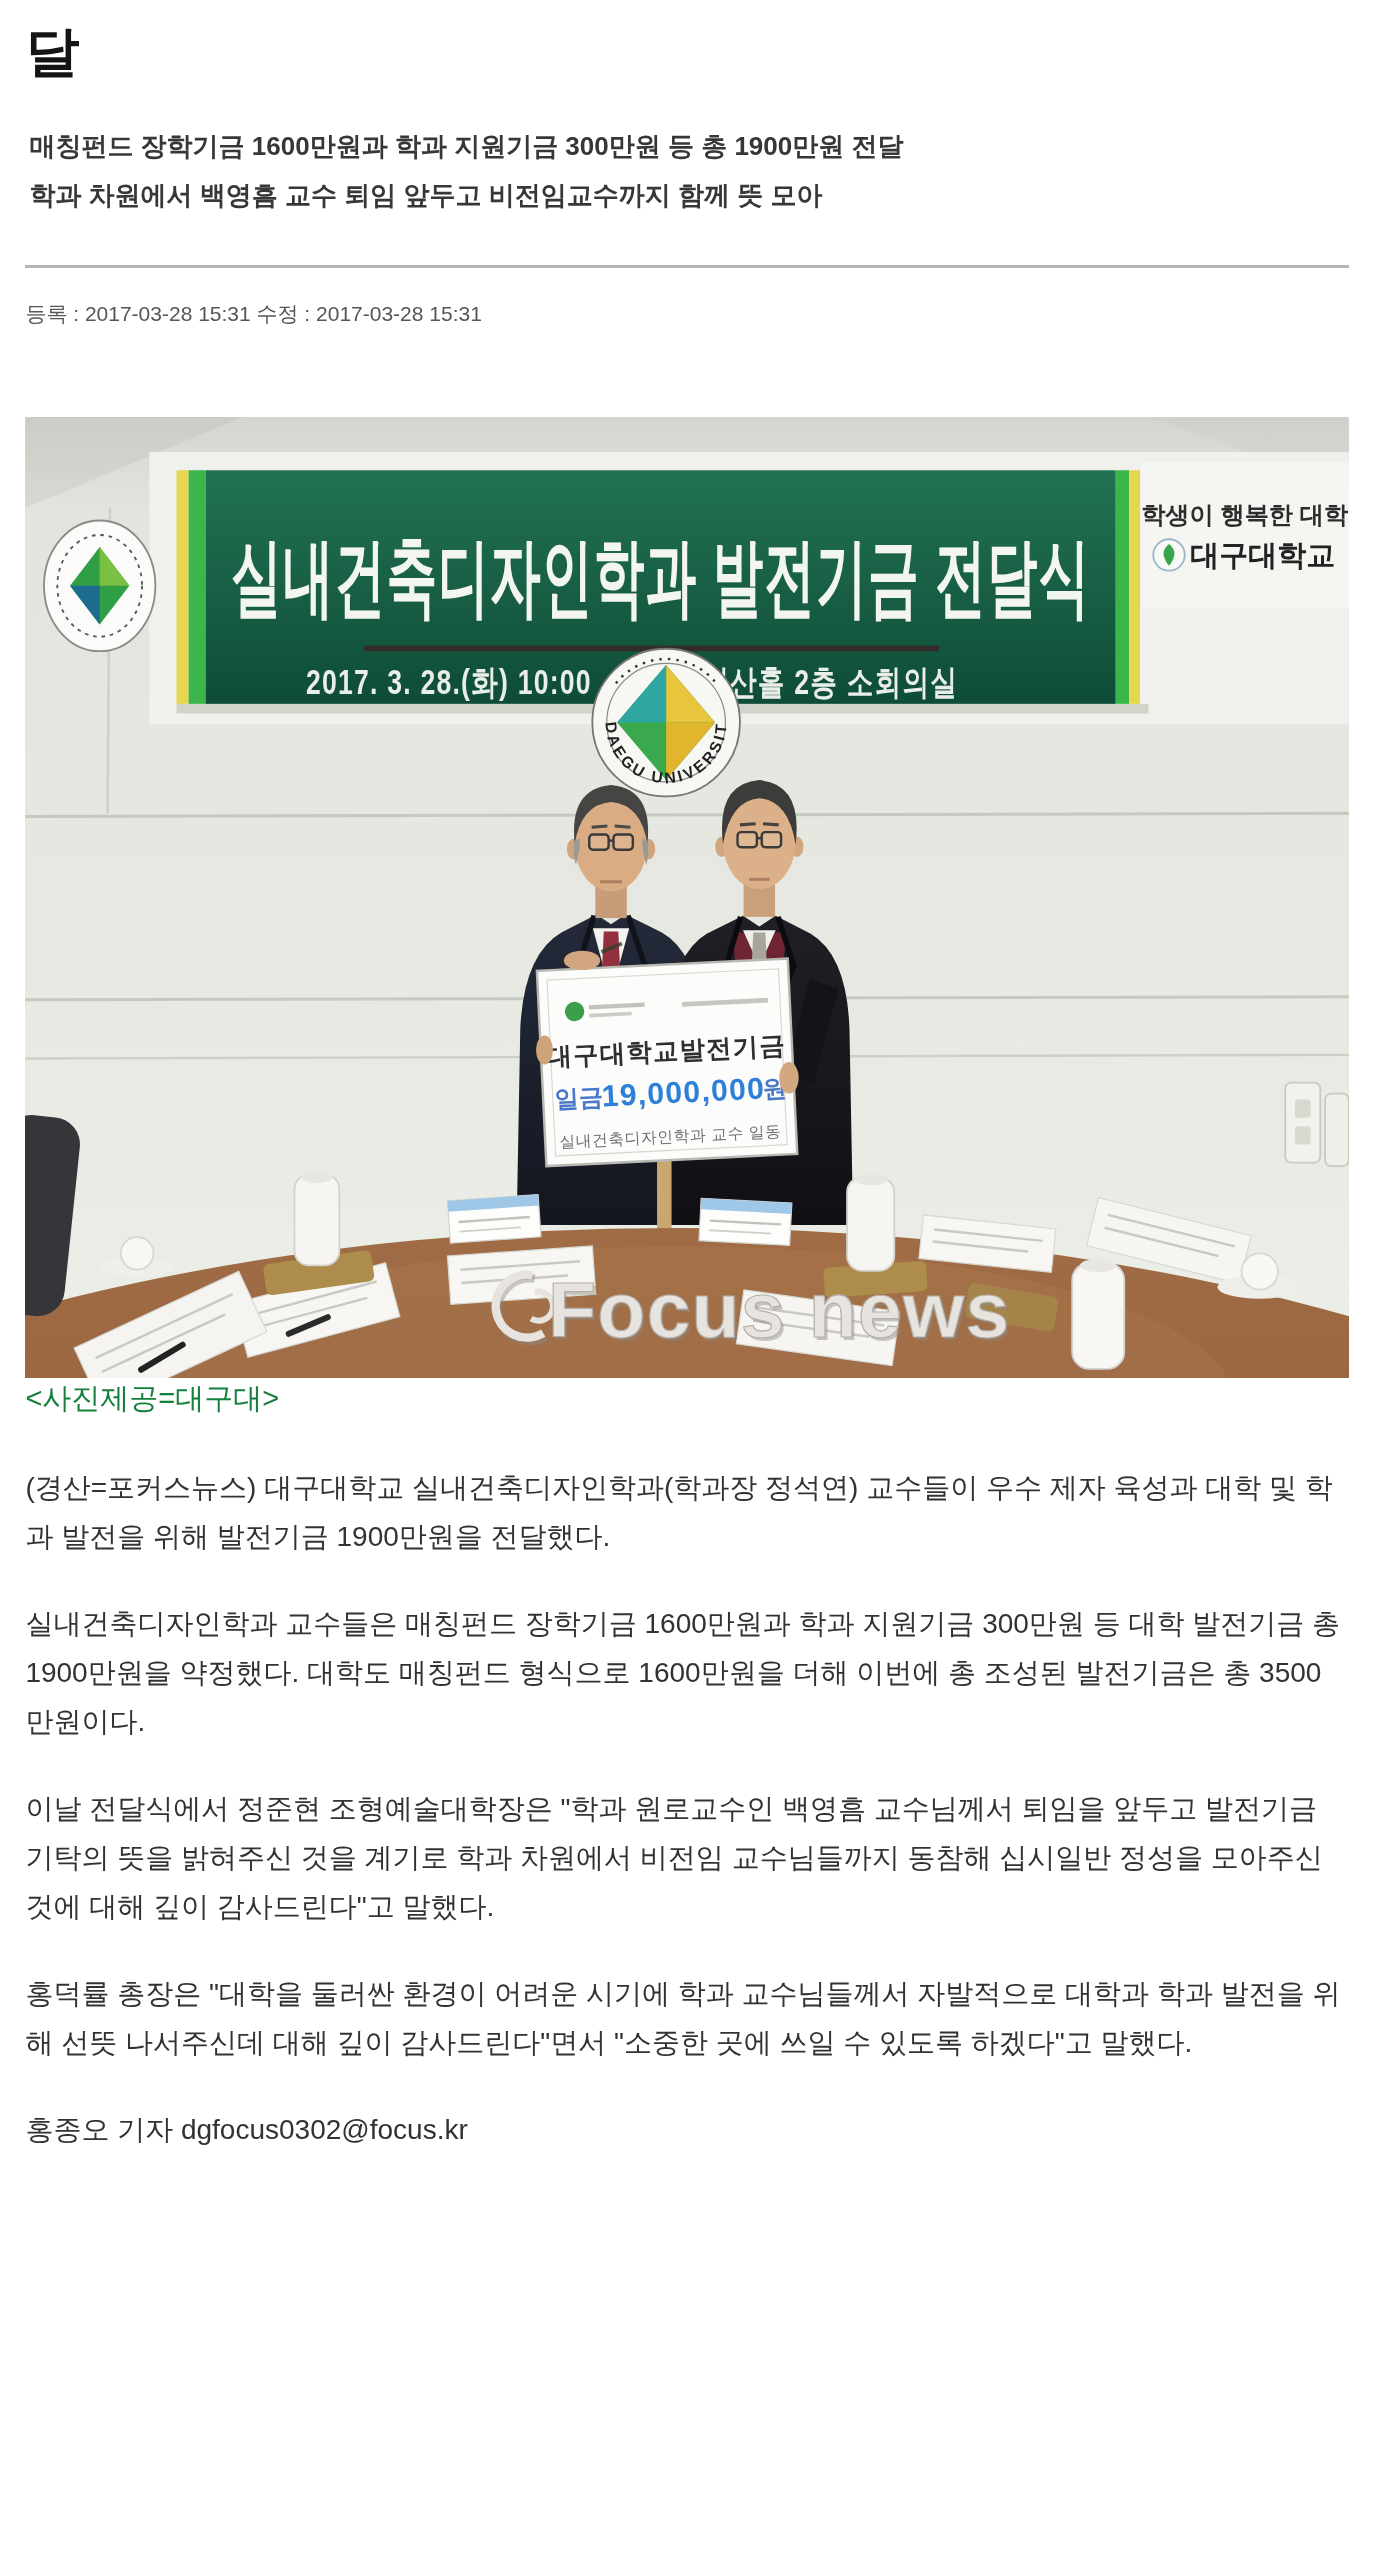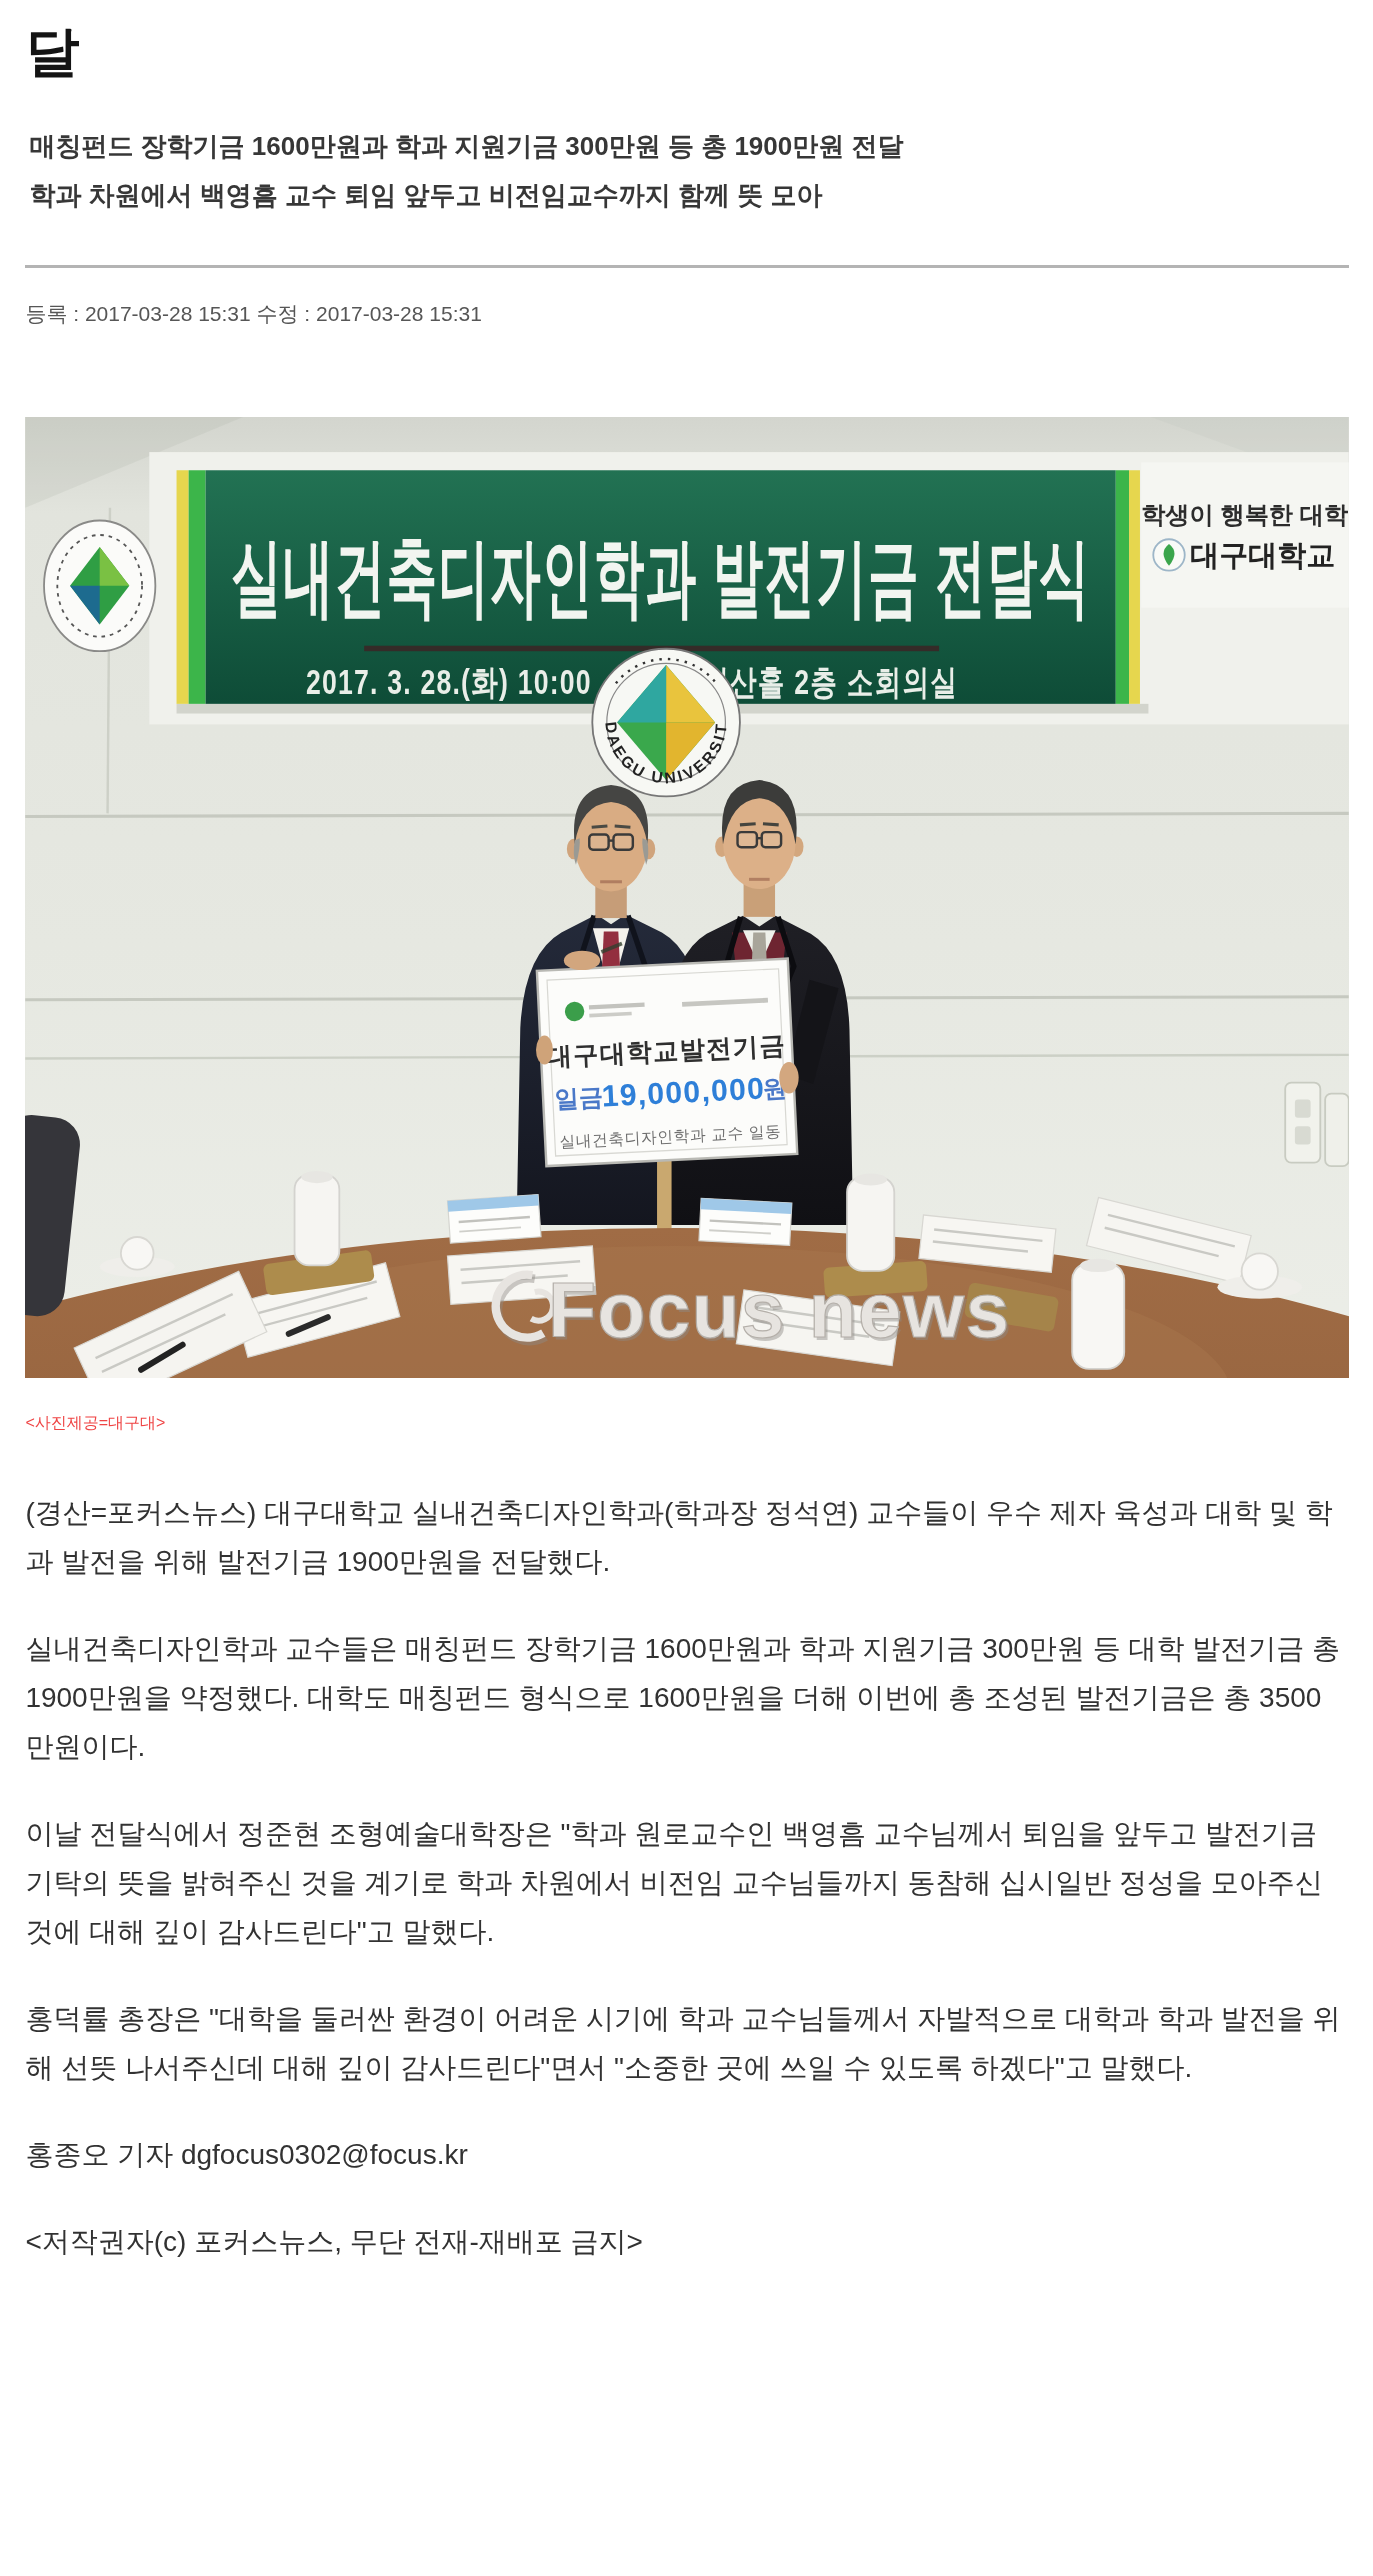--- a/index.html
+++ b/index.html
@@ -51,24 +51,24 @@
   figure.photo-figure {
     margin: 91px 0 0 0;
   }
   .photo-frame {
     width: 1324px;
     height: 961px;
     overflow: hidden;
     background: #e4e6df;
   }
   figcaption {
-    margin-top: 31px;
-    font-size: 16px;
+    margin-top: 6px;
+    font-size: 29px;
     line-height: 28px;
-    color: #ef4444;
+    color: #15803d;
   }
   .body-text p {
     margin: 38px 0 0 0;
     font-size: 28px;
     line-height: 49px;
     color: #323232;
     word-break: break-all;
   }
   .body-text p.first { margin-top: 51px; }
 </style>
@@ -339,17 +339,16 @@
     </div>
     <figcaption>&lt;사진제공=대구대&gt;</figcaption>
   </figure>
 
   <div class="body-text">
     <p class="first">(경산=포커스뉴스) 대구대학교 실내건축디자인학과(학과장 정석연) 교수들이 우수 제자 육성과 대학 및 학과 발전을 위해 발전기금 1900만원을 전달했다.</p>
     <p>실내건축디자인학과 교수들은 매칭펀드 장학기금 1600만원과 학과 지원기금 300만원 등 대학 발전기금 총 1900만원을 약정했다. 대학도 매칭펀드 형식으로 1600만원을 더해 이번에 총 조성된 발전기금은 총 3500만원이다.</p>
     <p>이날 전달식에서 정준현 조형예술대학장은 "학과 원로교수인 백영흠 교수님께서 퇴임을 앞두고 발전기금 기탁의 뜻을 밝혀주신 것을 계기로 학과 차원에서 비전임 교수님들까지 동참해 십시일반 정성을 모아주신 것에 대해 깊이 감사드린다"고 말했다.</p>
     <p>홍덕률 총장은 "대학을 둘러싼 환경이 어려운 시기에 학과 교수님들께서 자발적으로 대학과 학과 발전을 위해 선뜻 나서주신데 대해 깊이 감사드린다"면서 "소중한 곳에 쓰일 수 있도록 하겠다"고 말했다.</p>
     <p>홍종오 기자 dgfocus0302@focus.kr</p>
-    <p>&lt;저작권자(c) 포커스뉴스, 무단 전재-재배포 금지&gt;</p>
   </div>
 
 </div>
 
 
 </body></html>

